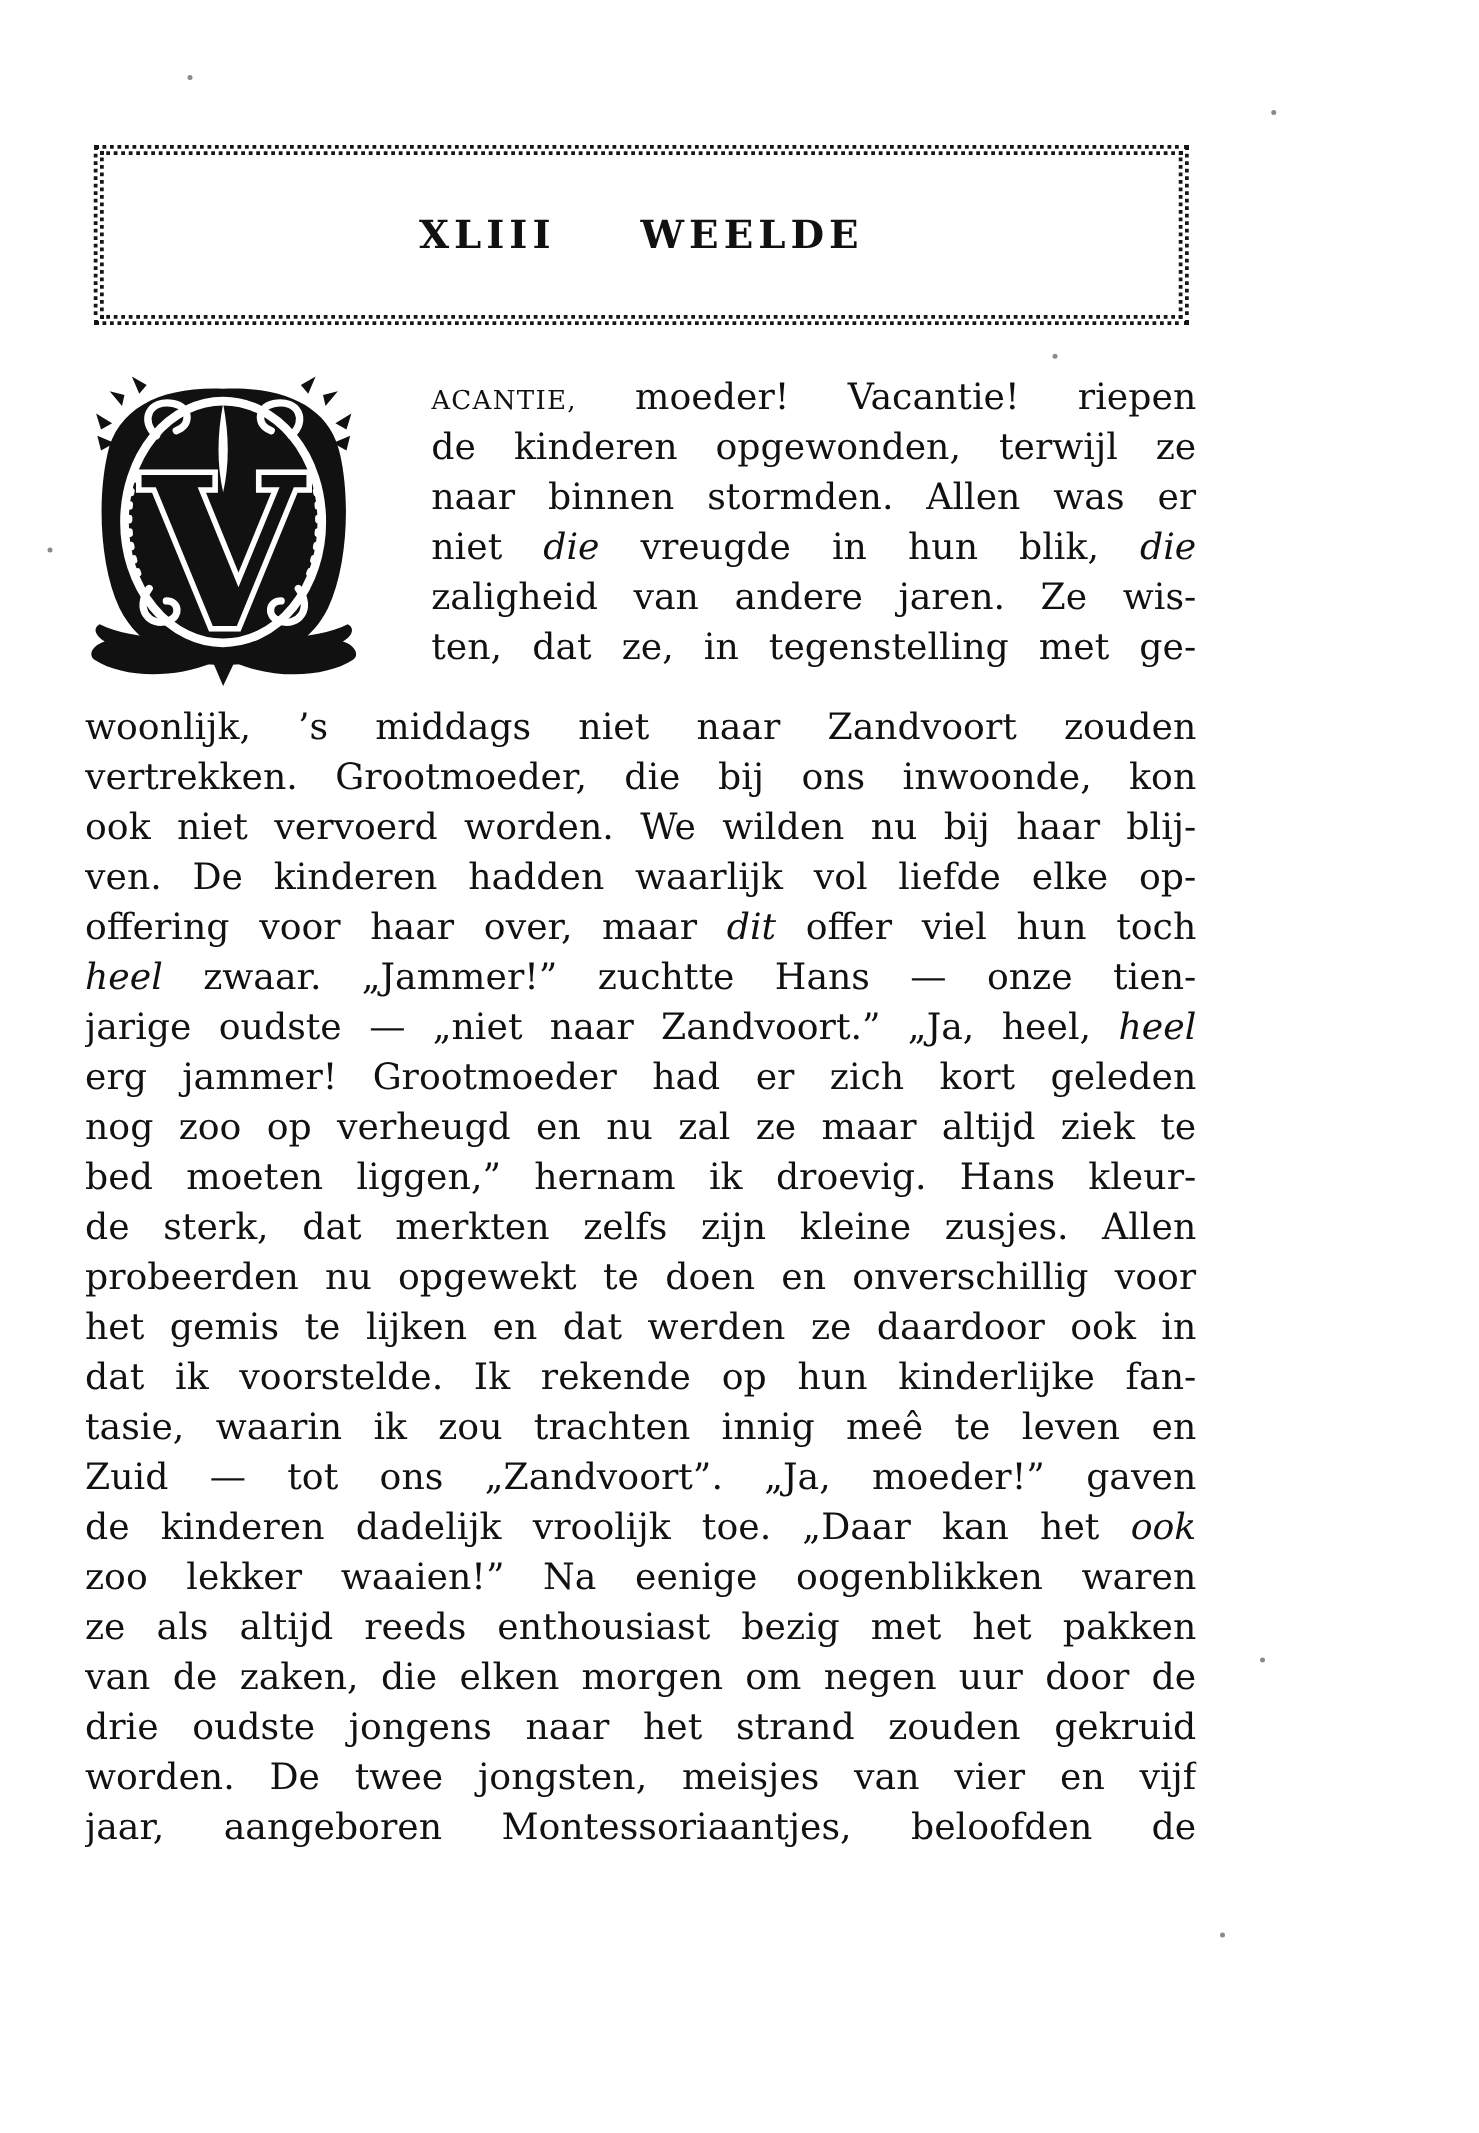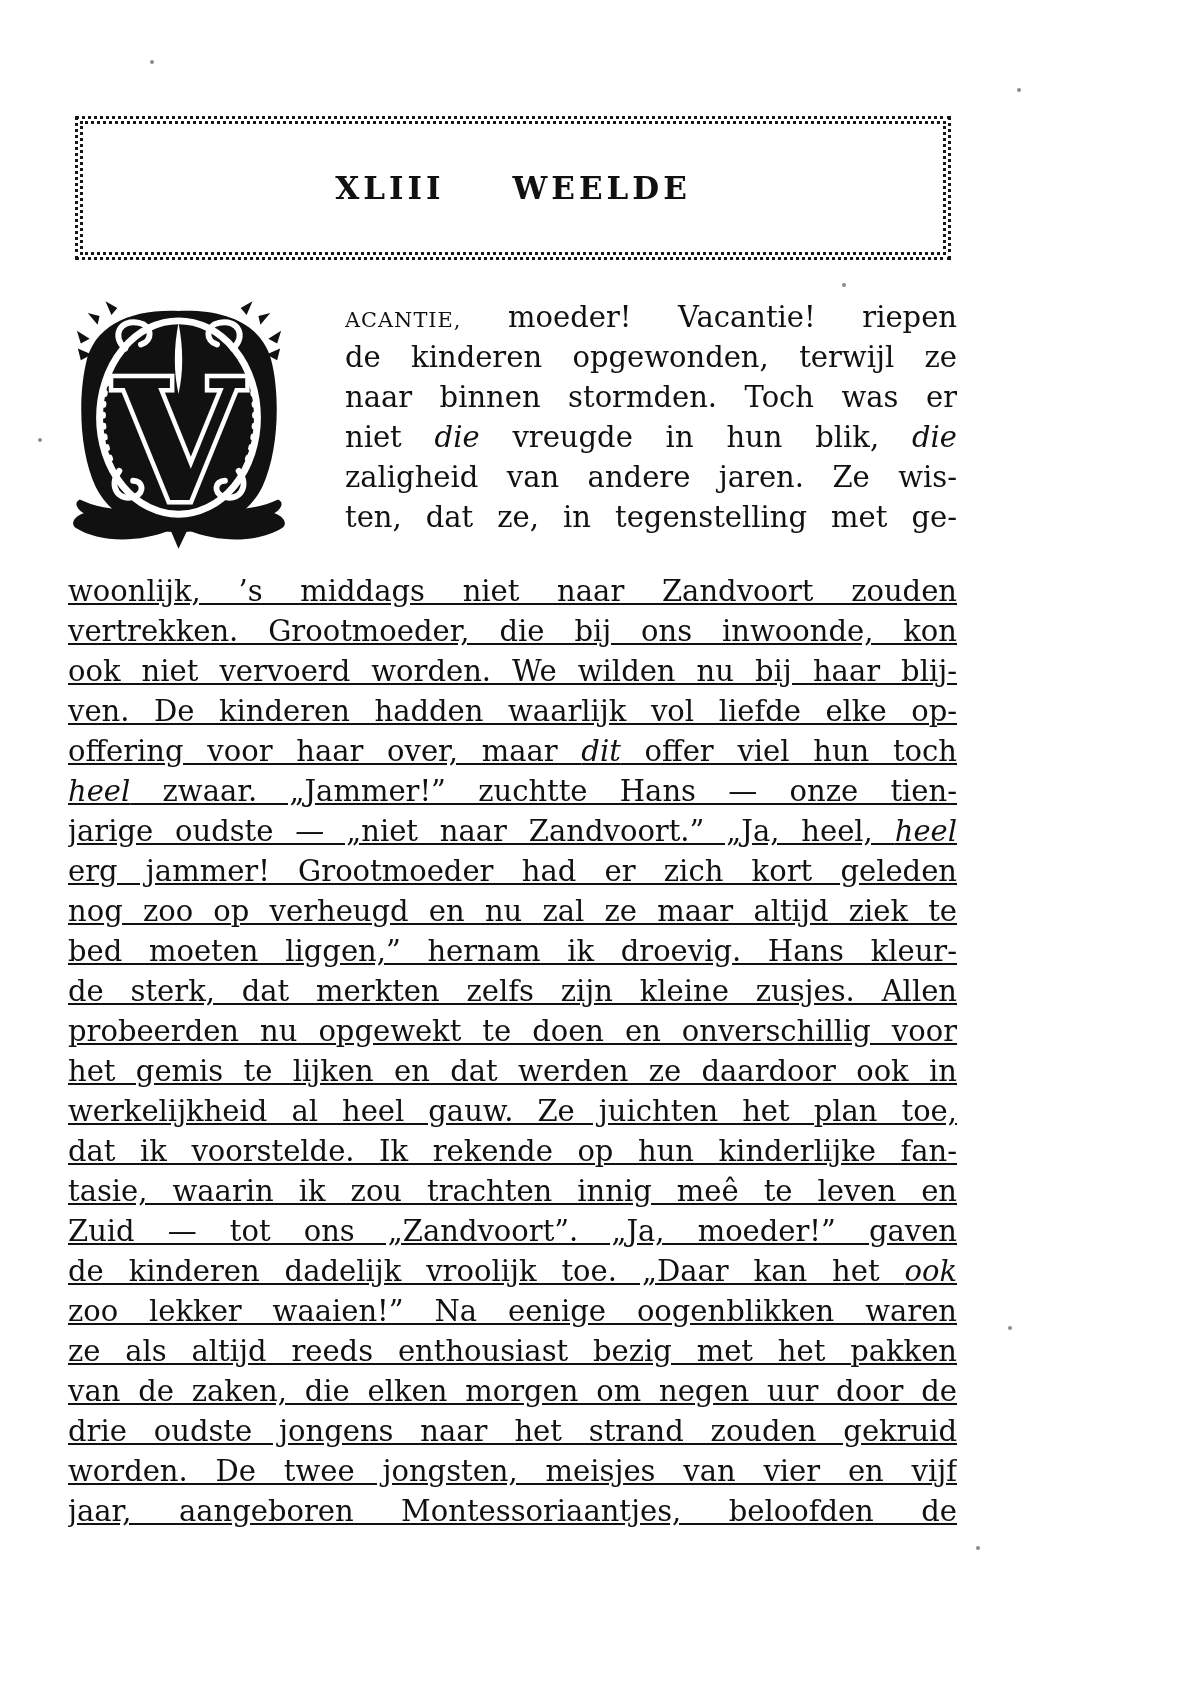--- a/index.html
+++ b/index.html
@@ -37,21 +37,21 @@
 
   .body-text {
     margin-top: 37px;
     width: 889px;
     font-size: 29px;
     line-height: 40px;
   }
   .opening { display: flex; }
   .dropcap-block { width: 230px; flex: none; }
   .indent-lines { width: 659px; margin-left: 47px; }
-  .full-lines { width: 889px; margin-top: 12px; text-decoration: underline; }
+  .full-lines { width: 889px; margin-top: 2px; }
 
   .text-line {
     text-align: justify;
     text-align-last: justify;
     height: 40px;
     overflow: hidden;
   }
   .text-line span.italic { font-style: italic; }
   .text-line span.smallcaps { font-size: 0.72em; letter-spacing: 1px; }
 
@@ -105,41 +105,40 @@
             <path d="M40 86 C34 110 34 140 44 166" stroke-width="5" stroke-dasharray="2 9"></path>
             <path d="M185 86 C191 110 191 140 181 166" stroke-width="5" stroke-dasharray="2 9"></path>
           </g>
           <path d="M112 26 C107 52 107 76 112 98 C117 76 117 52 112 26 Z" fill="#ffffff"></path>
           <text x="112" y="206" text-anchor="middle" font-size="168" font-weight="bold" font-family="'DejaVu Serif', serif" fill="#111111" stroke="#ffffff" stroke-width="9" paint-order="stroke">V</text>
         </svg>
       </div>
       <div class="indent-lines" id="indent-lines">
           <div class="text-line"><span class="smallcaps">ACANTIE,</span><span> moeder! Vacantie! riepen</span></div>
           <div class="text-line"><span>de kinderen opgewonden, terwijl ze</span></div>
-          <div class="text-line"><span>naar binnen stormden. Toch was er</span></div>
+          <div class="text-line"><span>naar binnen stormden. Allen was er</span></div>
           <div class="text-line"><span>niet </span><span class="italic">die</span><span> vreugde in hun blik, </span><span class="italic">die</span></div>
           <div class="text-line"><span>zaligheid van andere jaren. Ze wis-</span></div>
           <div class="text-line"><span>ten, dat ze, in tegenstelling met ge-</span></div>
         </div>
     </div>
     <div class="full-lines" id="full-lines">
         <div class="text-line"><span>woonlijk, ’s middags niet naar Zandvoort zouden</span></div>
         <div class="text-line"><span>vertrekken. Grootmoeder, die bij ons inwoonde, kon</span></div>
         <div class="text-line"><span>ook niet vervoerd worden. We wilden nu bij haar blij-</span></div>
         <div class="text-line"><span>ven. De kinderen hadden waarlijk vol liefde elke op-</span></div>
         <div class="text-line"><span>offering voor haar over, maar </span><span class="italic">dit</span><span> offer viel hun toch</span></div>
         <div class="text-line"><span class="italic">heel</span><span> zwaar. „Jammer!” zuchtte Hans — onze tien-</span></div>
         <div class="text-line"><span>jarige oudste — „niet naar Zandvoort.” „Ja, heel, </span><span class="italic">heel</span></div>
         <div class="text-line"><span>erg jammer! Grootmoeder had er zich kort geleden</span></div>
         <div class="text-line"><span>nog zoo op verheugd en nu zal ze maar altijd ziek te</span></div>
         <div class="text-line"><span>bed moeten liggen,” hernam ik droevig. Hans kleur-</span></div>
         <div class="text-line"><span>de sterk, dat merkten zelfs zijn kleine zusjes. Allen</span></div>
         <div class="text-line"><span>probeerden nu opgewekt te doen en onverschillig voor</span></div>
         <div class="text-line"><span>het gemis te lijken en dat werden ze daardoor ook in</span></div>
-        <div class="text-line"><span>werkelijkheid al heel gauw. Ze juichten het plan toe,</span></div>
         <div class="text-line"><span>dat ik voorstelde. Ik rekende op hun kinderlijke fan-</span></div>
         <div class="text-line"><span>tasie, waarin ik zou trachten innig meê te leven en</span></div>
         <div class="text-line"><span>Zuid — tot ons „Zandvoort”. „Ja, moeder!” gaven</span></div>
         <div class="text-line"><span>de kinderen dadelijk vroolijk toe. „Daar kan het </span><span class="italic">ook</span></div>
         <div class="text-line"><span>zoo lekker waaien!” Na eenige oogenblikken waren</span></div>
         <div class="text-line"><span>ze als altijd reeds enthousiast bezig met het pakken</span></div>
         <div class="text-line"><span>van de zaken, die elken morgen om negen uur door de</span></div>
         <div class="text-line"><span>drie oudste jongens naar het strand zouden gekruid</span></div>
         <div class="text-line"><span>worden. De twee jongsten, meisjes van vier en vijf</span></div>
         <div class="text-line"><span>jaar, aangeboren Montessoriaantjes, beloofden de</span></div>

